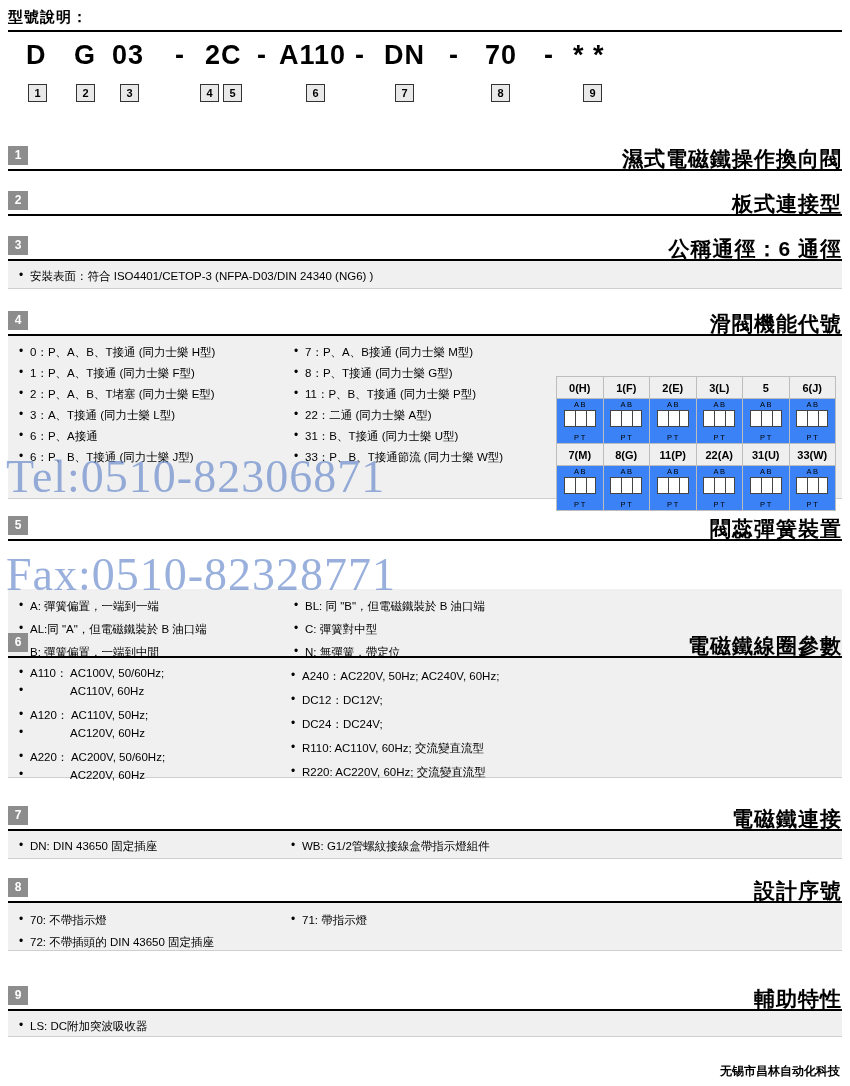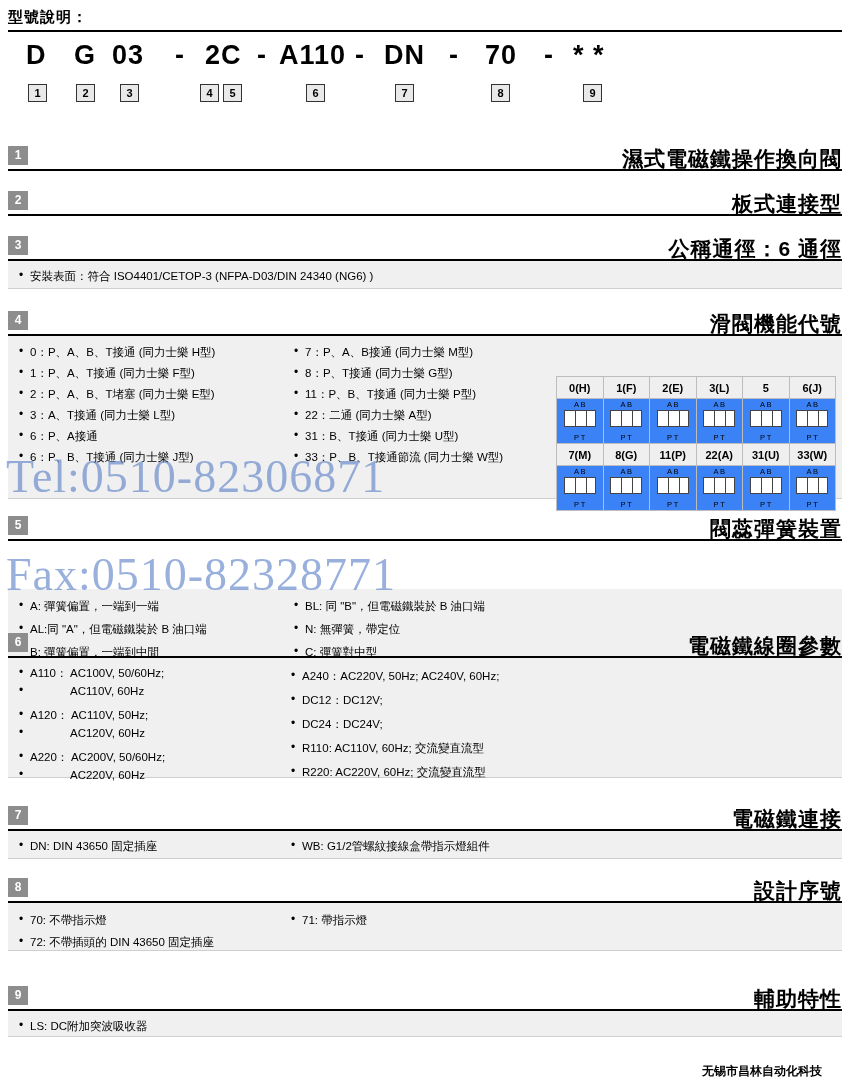--- a/index.html
+++ b/index.html
@@ -114,21 +114,21 @@
     font-family: "Liberation Serif", serif;
     font-size: 46px;
     letter-spacing: 1px;
     white-space: nowrap;
     pointer-events: none;
   }
   .wm1 { left: 6px; top: 450px; }
   .wm2 { left: 6px; top: 548px; }
 
   .footer {
-    position: absolute; right: 28px; bottom: 6px;
+    position: absolute; right: 10px; bottom: 6px;
     font-size: 12px; font-weight: bold;
   }
 </style>
 </head>
 <body>
 
 <div class="page">
 
   <div class="title">型號說明：</div>
   <div class="title-rule"></div>
@@ -269,22 +269,22 @@
         <div class="col-a2">
           <ul class="bul" style="line-height:23px;">
             <li>A: 彈簧偏置，一端到一端</li>
             <li>AL:同 "A"，但電磁鐵裝於 B 油口端</li>
             <li>B: 彈簧偏置，一端到中間</li>
           </ul>
         </div>
         <div class="col-b2" style="left:275px;">
           <ul class="bul" style="line-height:23px;">
             <li>BL: 同 "B"，但電磁鐵裝於 B 油口端</li>
+            <li>C: 彈簧對中型</li>
             <li>N: 無彈簧，帶定位</li>
-            <li>C: 彈簧對中型</li>
           </ul>
         </div>
       </div>
     </div>
   </div>
 
   <div class="sec" style="top:632px;">
     <div class="sec-head">
       <div class="sec-num">6</div>
       <div class="sec-title">電磁鐵線圈參數</div>

